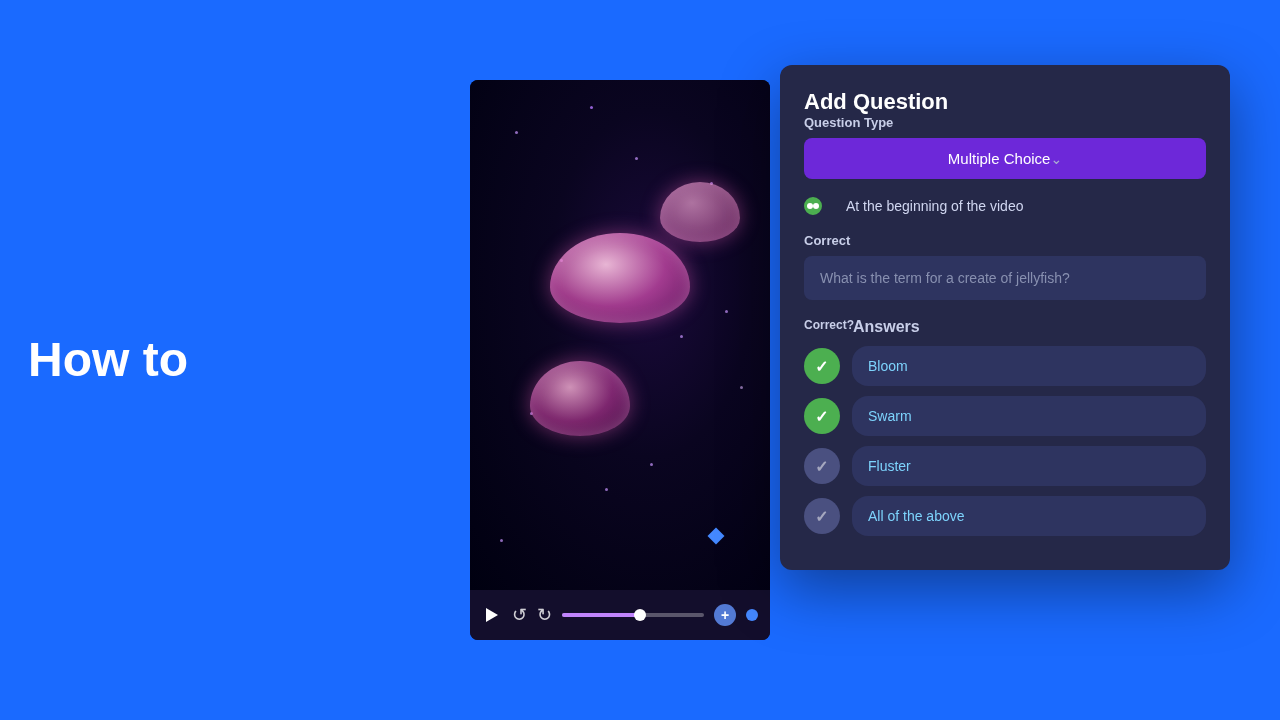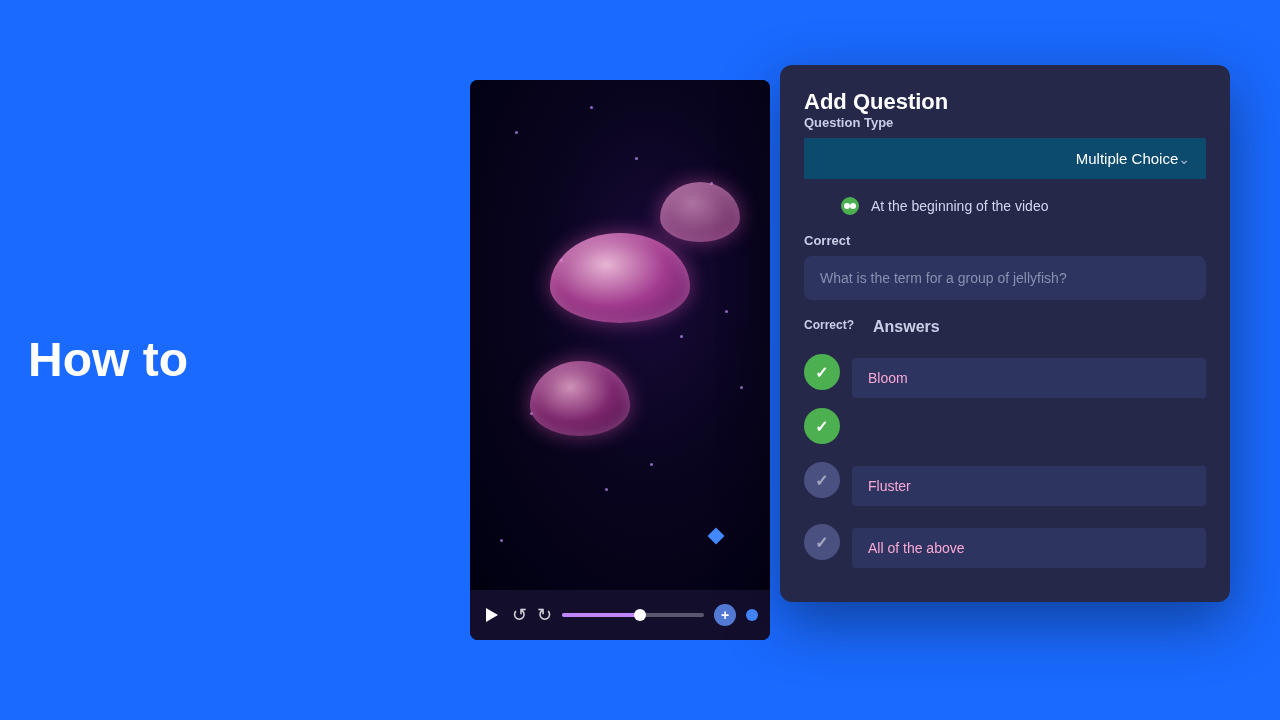--- a/index.html
+++ b/index.html
@@ -195,51 +195,50 @@
 
     .field-label {
       font-size: 13px;
       font-weight: 600;
       color: #c8cee8;
       margin-bottom: 8px;
     }
 
     .dropdown {
       width: 100%;
-      background: #0c4a6e;
+      background: #6d28d9;
       border: none;
-      border-radius: 1px;
+      border-radius: 8px;
       padding: 12px 16px;
       color: white;
       font-size: 15px;
       display: flex;
       align-items: center;
-      justify-content: flex-end;
+      justify-content: center;
       cursor: pointer;
       margin-bottom: 18px;
     }
 
     .dropdown-chevron {
       color: #aab0d0;
       font-size: 14px;
     }
 
     .radio-group {
       display: flex;
       flex-direction: column;
       gap: 10px;
       margin-bottom: 18px;
     }
 
     .radio-item {
       display: flex;
       align-items: center;
-      gap: 12px;
+      gap: 24px;
       cursor: pointer;
-      margin-left: 37px;
     }
 
     .radio-circle {
       width: 18px;
       height: 18px;
       border-radius: 50%;
       border: 2px solid #5060a0;
       background: transparent;
       flex-shrink: 0;
       display: flex;
@@ -271,21 +270,21 @@
       border: none;
       border-radius: 8px;
       padding: 14px 16px;
       color: #8890b0;
       font-size: 14px;
       margin-bottom: 18px;
     }
 
     .answers-header {
       display: flex;
-      gap: 21px;
+      gap: 1px;
       margin-bottom: 10px;
     }
 
     .answers-col-correct {
       font-size: 12px;
       font-weight: 600;
       color: #c8cee8;
       width: 48px;
     }
 
@@ -323,25 +322,24 @@
     .check-icon {
       color: white;
       font-size: 16px;
       font-weight: 700;
     }
 
     .answer-input {
       flex: 1;
       background: #2e3460;
       border: none;
-      border-radius: 4px;
+      border-radius: 16px;
       padding: 12px 16px;
-      color: #f9a8d4;
+      color: #7dd3fc;
       font-size: 14px;
-      margin-top: 12px;
     }
   </style>
 </head>
 <body>
 
 <div class="left-section">
   <h1 class="hero-title">
     <span>How to</span><br>
   </h1>
 </div>
@@ -412,38 +410,39 @@
   <div class="radio-group">
     <div class="radio-item">
       <div class="radio-circle selected">
         <div style="width:6px;height:6px;border-radius:50%;background:white;"></div>
       </div>
       <span class="radio-label">At the beginning of the video</span>
     </div>
   </div>
 
   <div class="field-label">Correct</div>
-  <div class="question-input">What is the term for a group of jellyfish?</div>
+  <div class="question-input">What is the term for a create of jellyfish?</div>
 
   <div class="answers-header">
     <div class="answers-col-correct">Correct?</div>
     <div class="answers-col-answers">Answers</div>
   </div>
 
   <div class="answer-row">
     <div class="check-circle correct">
       <span class="check-icon">✓</span>
     </div>
     <div class="answer-input">Bloom</div>
   </div>
 
   <div class="answer-row">
     <div class="check-circle correct">
       <span class="check-icon">✓</span>
     </div>
+    <div class="answer-input">Swarm</div>
   </div>
 
   <div class="answer-row">
     <div class="check-circle incorrect">
       <span class="check-icon" style="opacity:0.5;">✓</span>
     </div>
     <div class="answer-input">Fluster</div>
   </div>
 
   <div class="answer-row">

